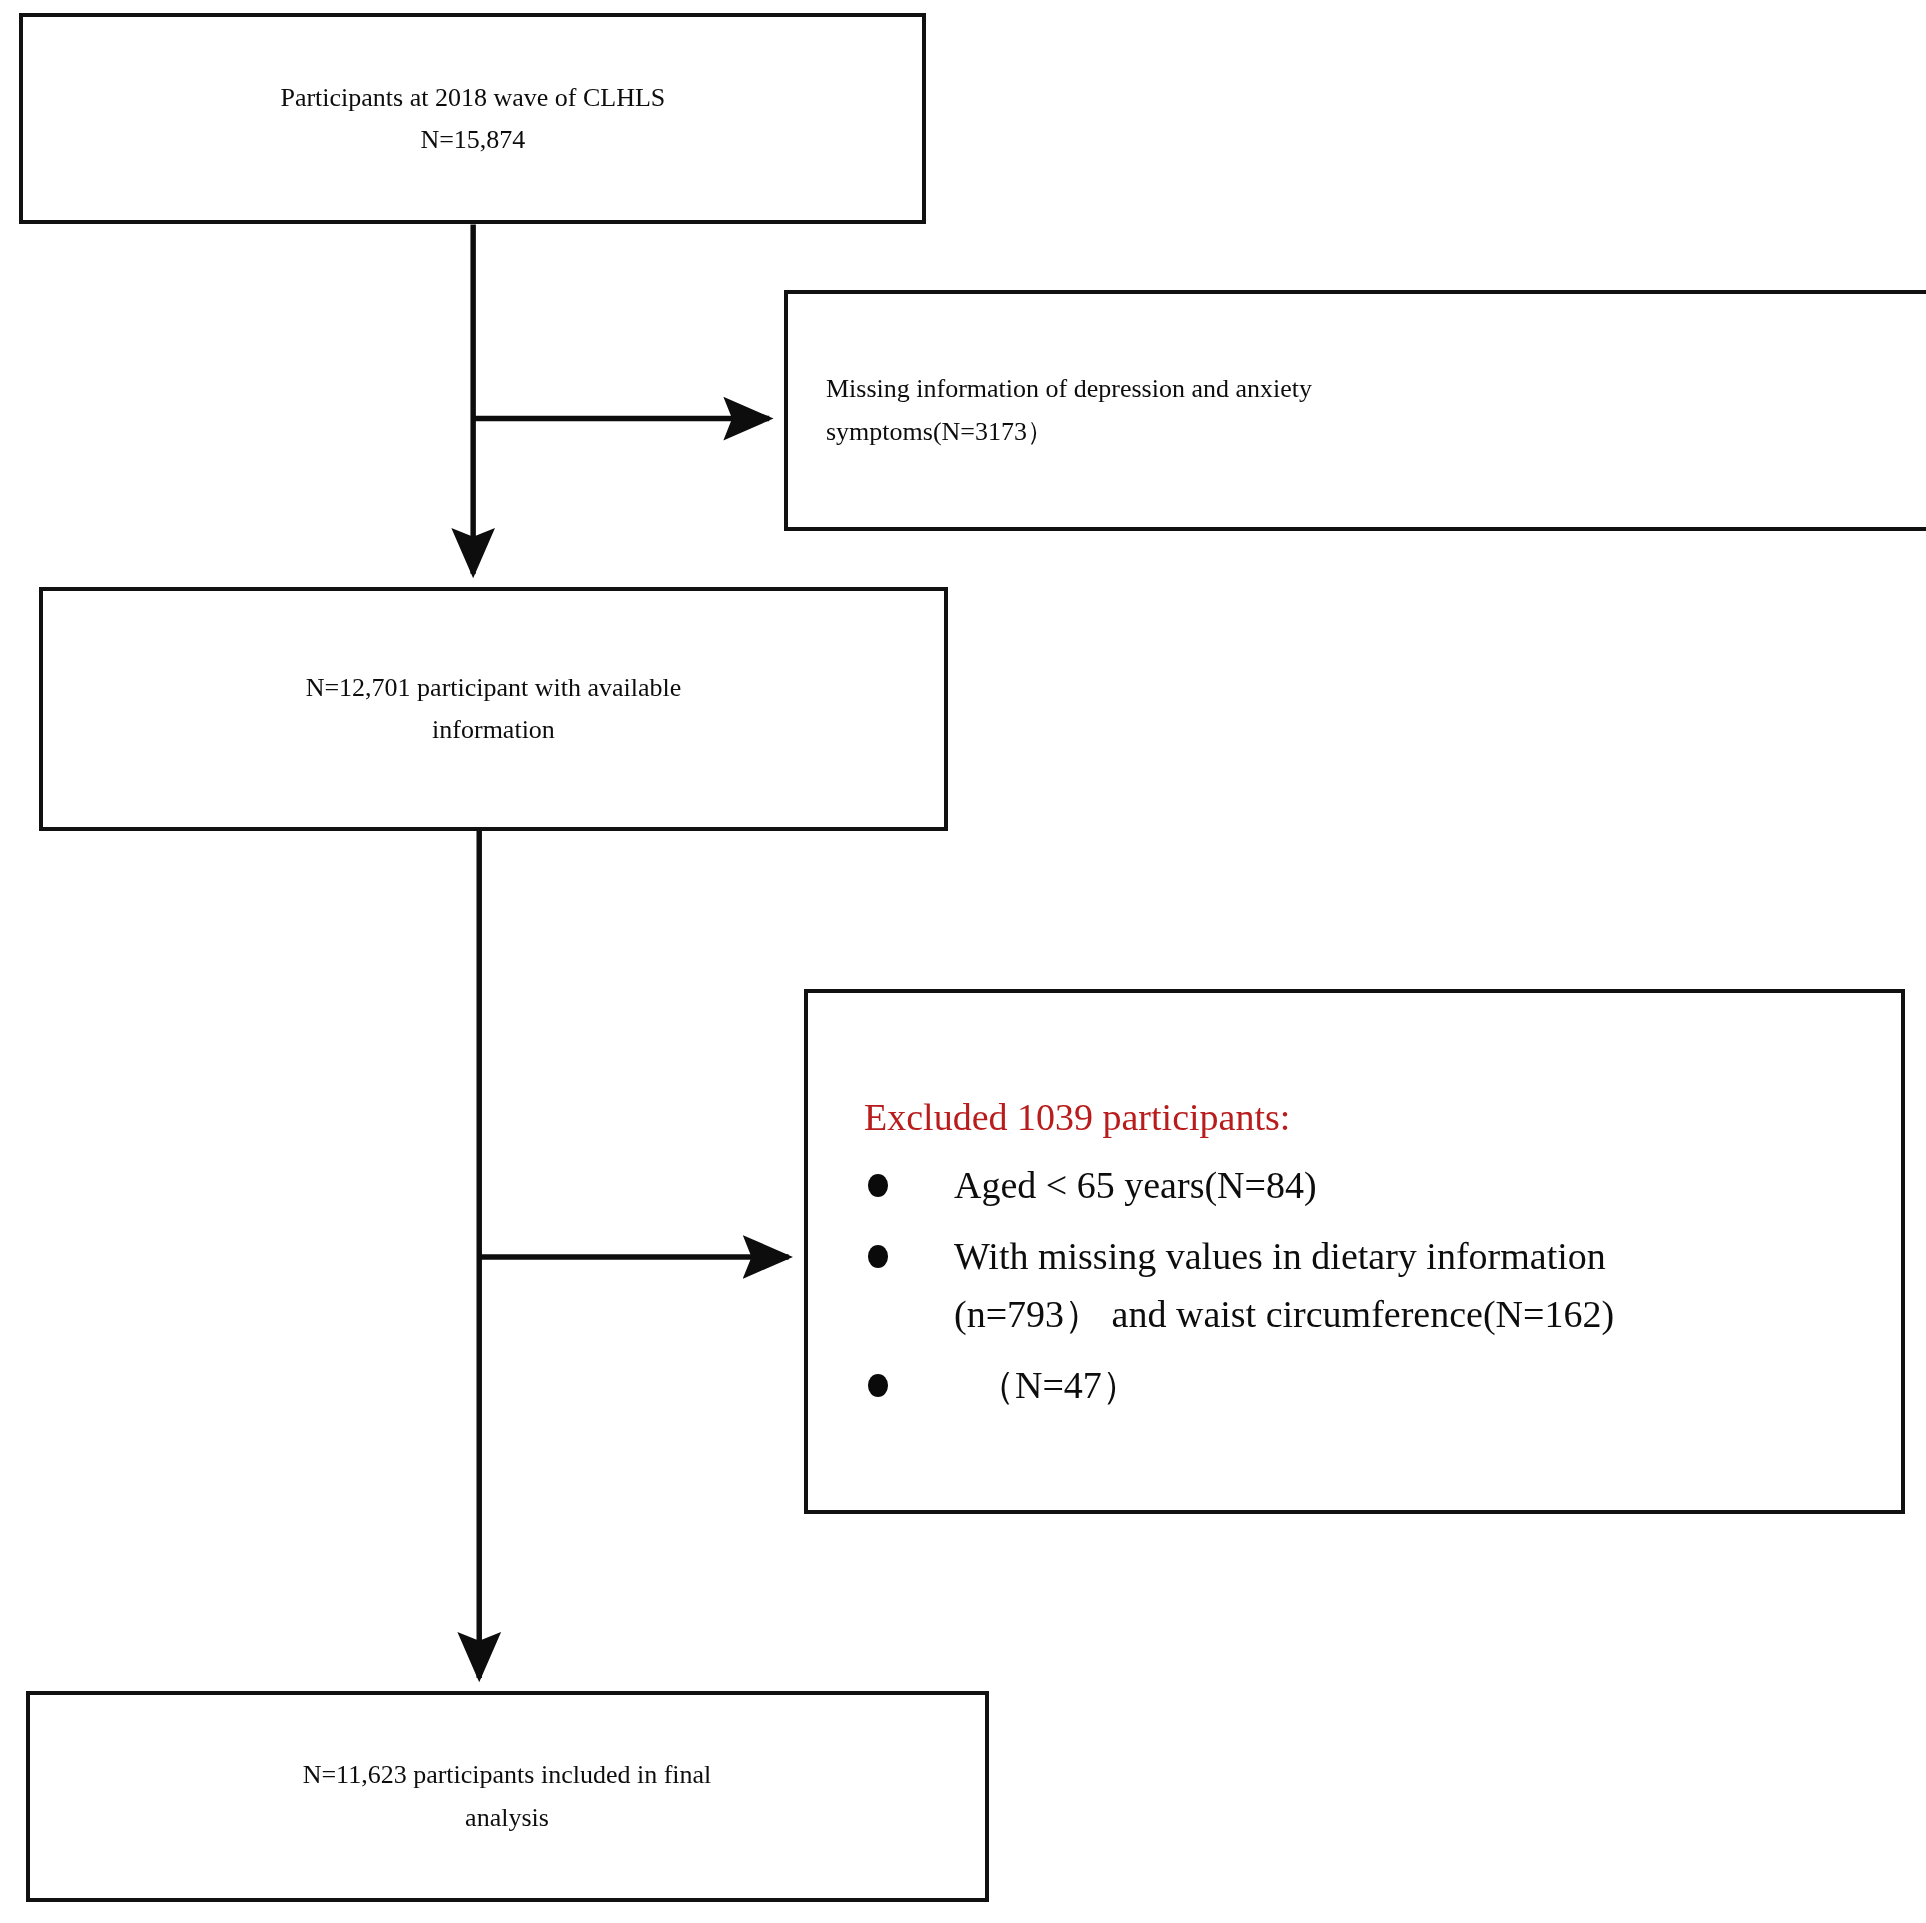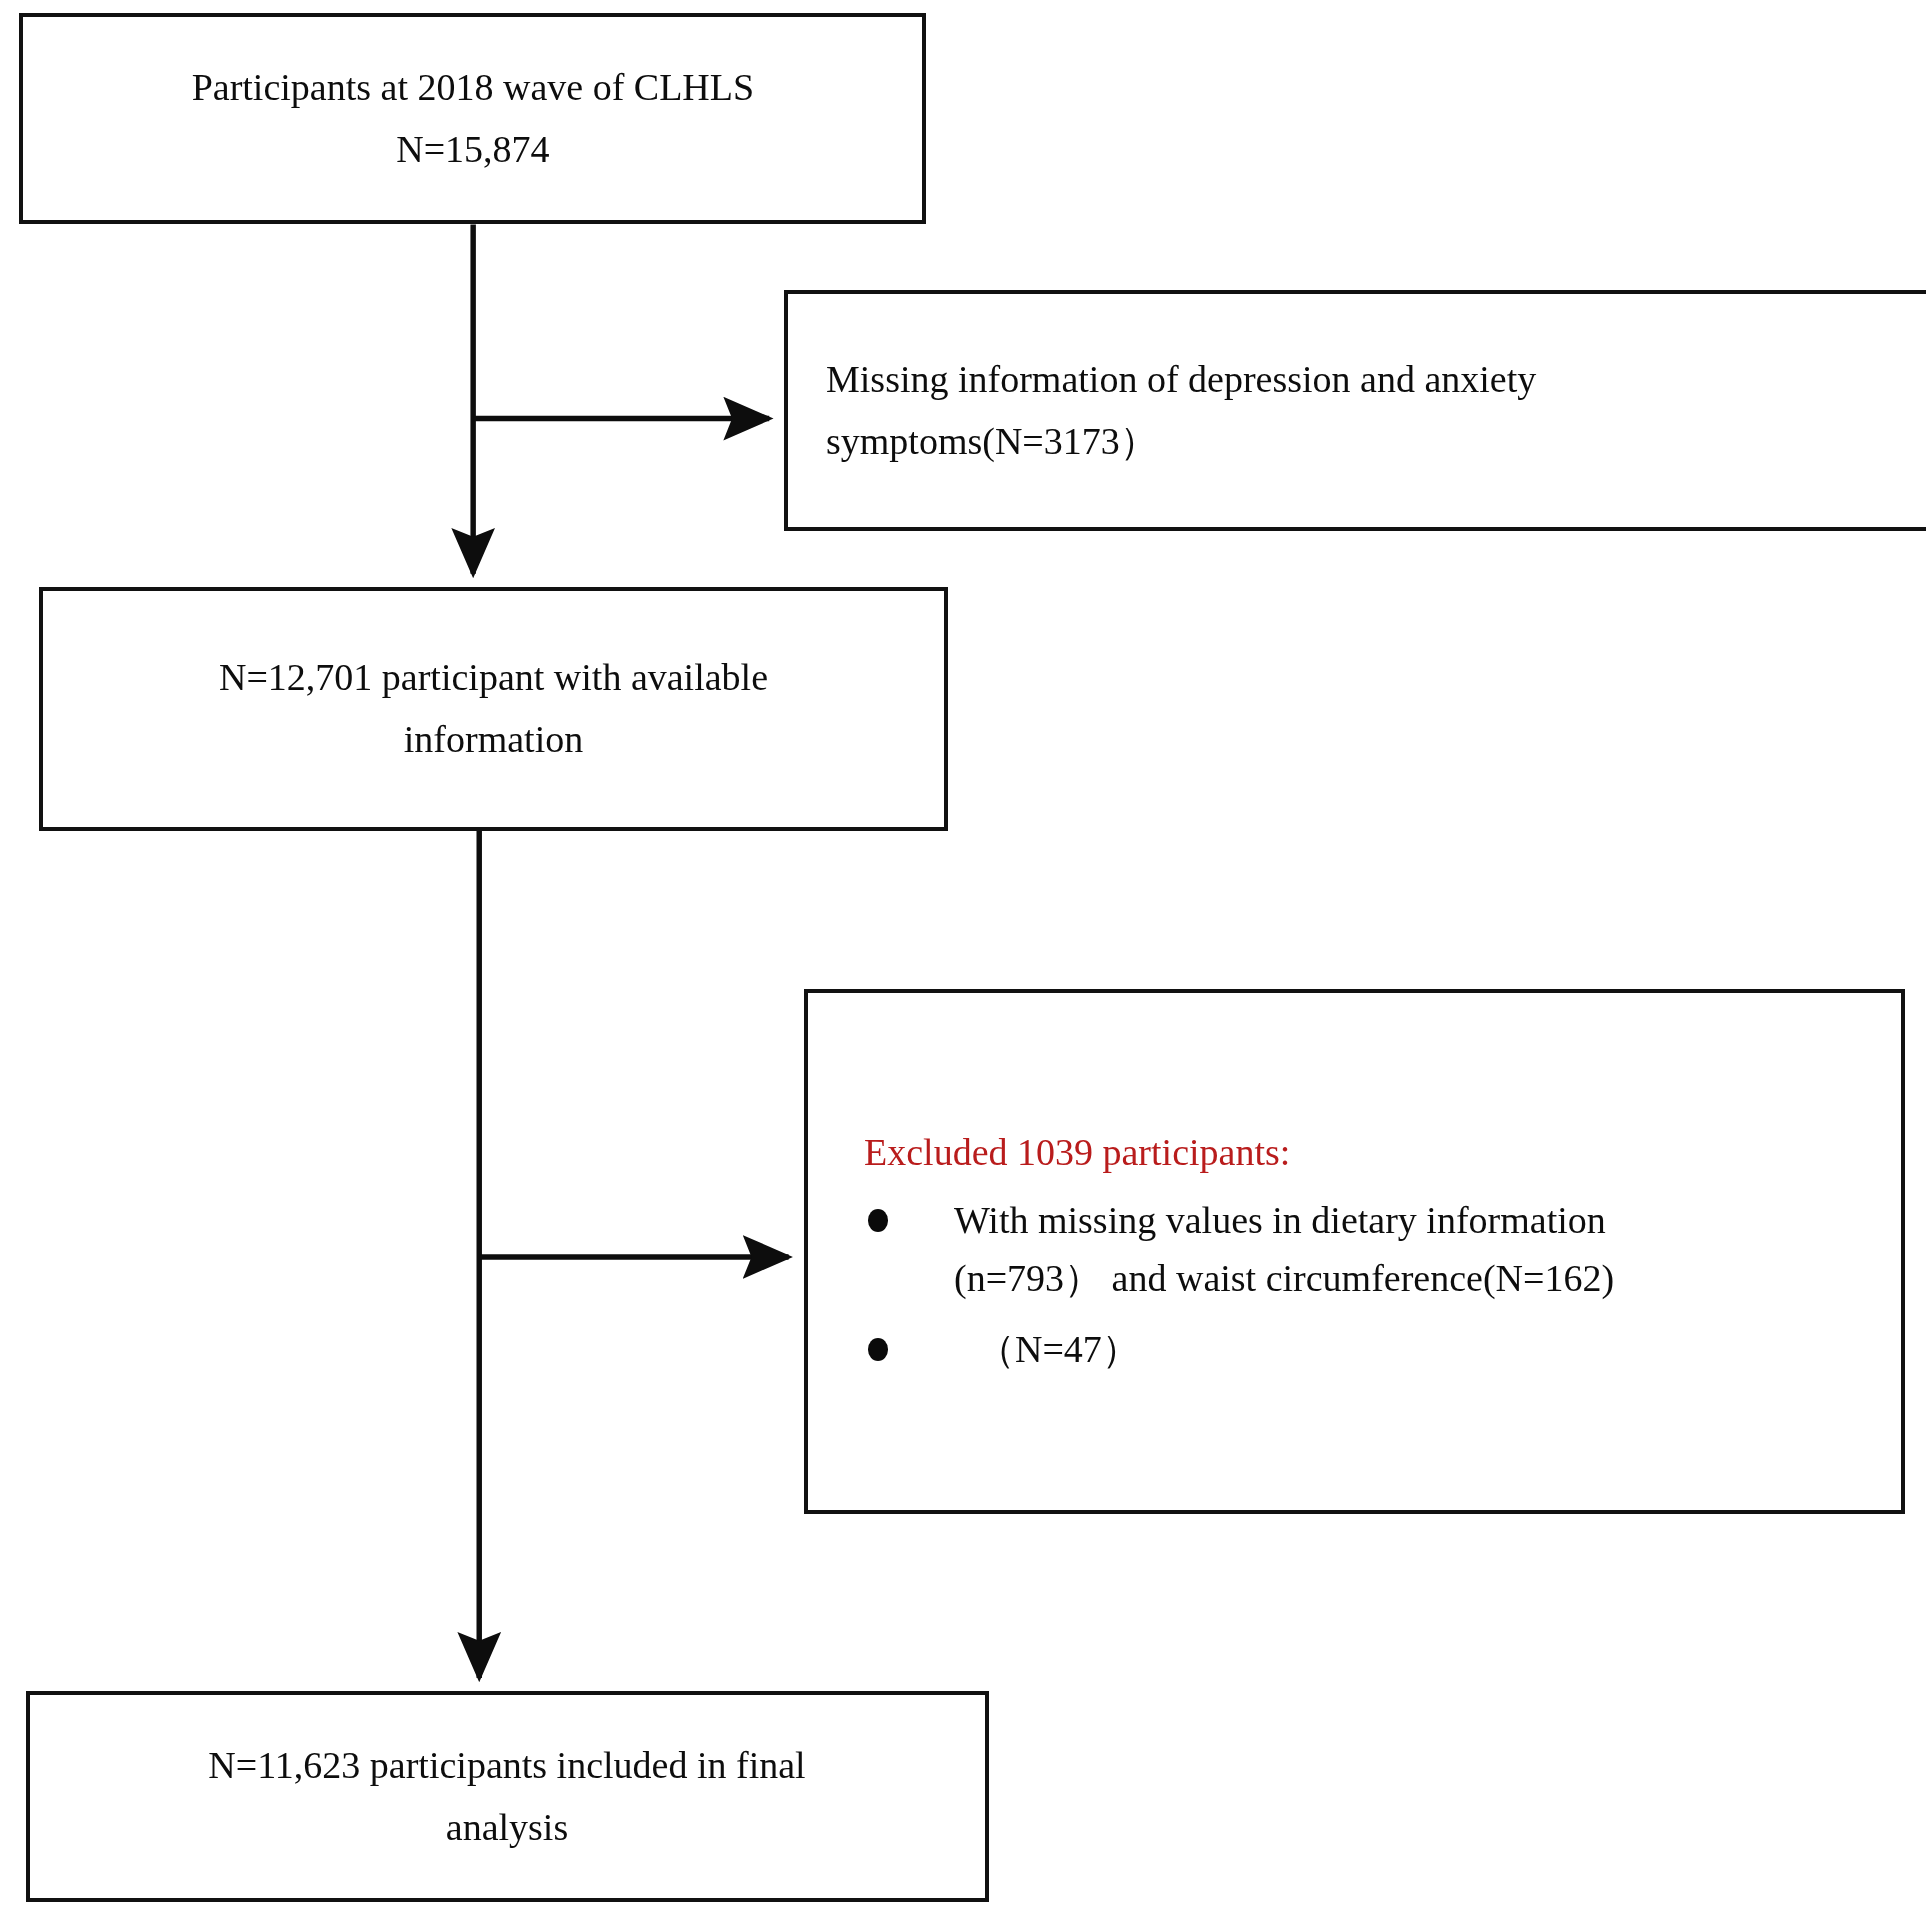--- a/index.html
+++ b/index.html
@@ -28,21 +28,21 @@
   }
   .box-center {
     align-items: center;
     text-align: center;
   }
   .box-left {
     align-items: flex-start;
     text-align: left;
   }
   .ctext {
-    font-size: 38px;
+    font-size: 26px;
     line-height: 1.62;
     color: #0d0d0d;
   }
 
   
   #box-source      { left: 19.4px;   top: 13.3px;   width: 907px; height: 211px; }
   #box-excl1       { left: 784px; top: 290px;  width: 1297px; height: 241px; }
   #box-available   { left: 39px;   top: 587px;  width: 909px; height: 244px; }
   #box-excl2       { left: 804px; top: 989px; width: 1101px; height: 525px; }
   #box-final       { left: 25.5px;   top: 1691px; width: 963px; height: 211px; }
@@ -145,20 +145,24 @@
   <div class="box box-center" id="box-available">
     <div class="ctext">N=12,701 participant with available</div>
     <div class="ctext">information</div>
   </div>
 
   <div class="box box-left" id="box-excl2">
     <div class="excl-wrap">
       <div class="excl-head">Excluded 1039 participants:</div>
       <ul class="excl-list">
 
+        <li class="excl-item">
+          <span class="excl-bullet"></span>
+          <span class="excl-cont">Aged &lt; 65 years(N=84)</span>
+        </li>
 
         <li class="excl-item">
           <span class="excl-bullet"></span>
           <span class="excl-cont">With missing values in dietary information</span>
           <span class="excl-cont">(n=793）  and waist circumference(N=162)</span>
         </li>
 
         <li class="excl-item">
           <span class="excl-bullet"></span>
           <span class="excl-cont indent">（N=47）</span>

